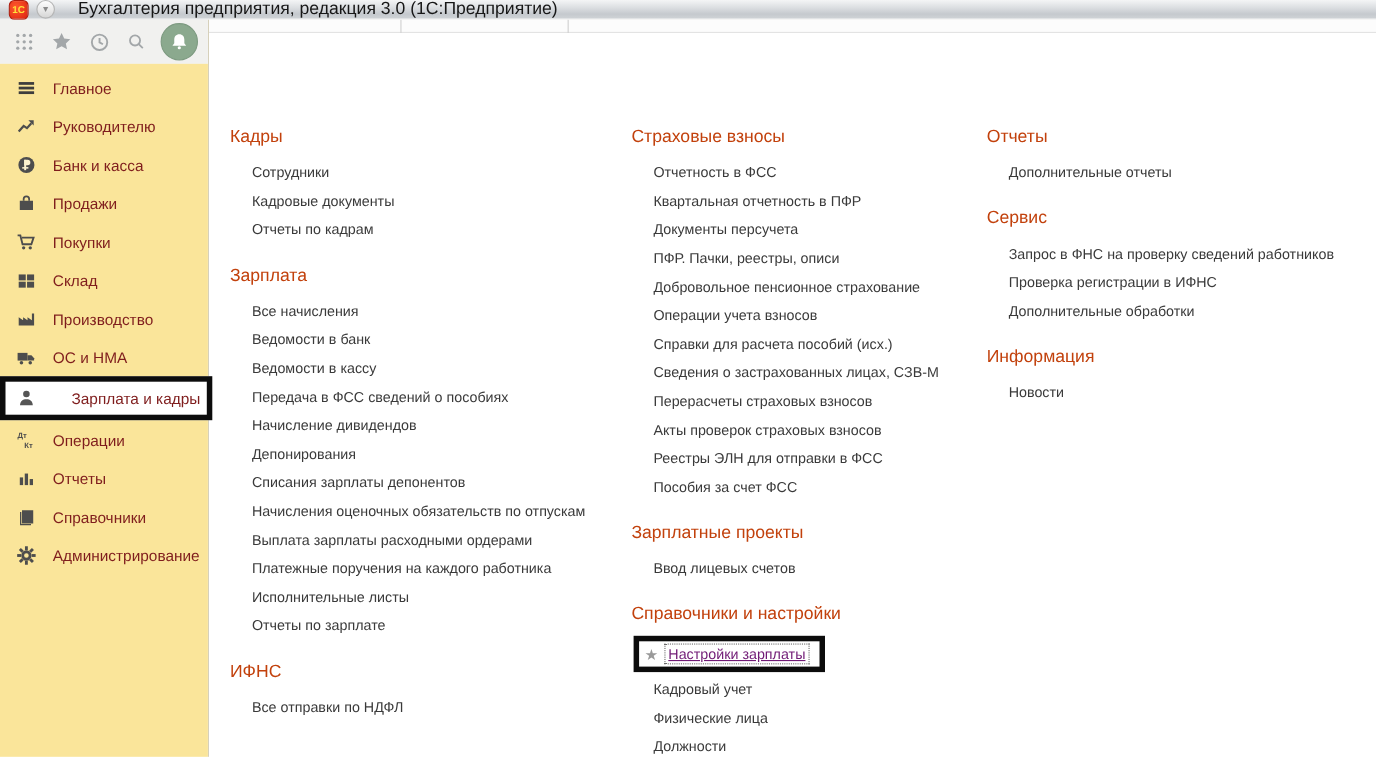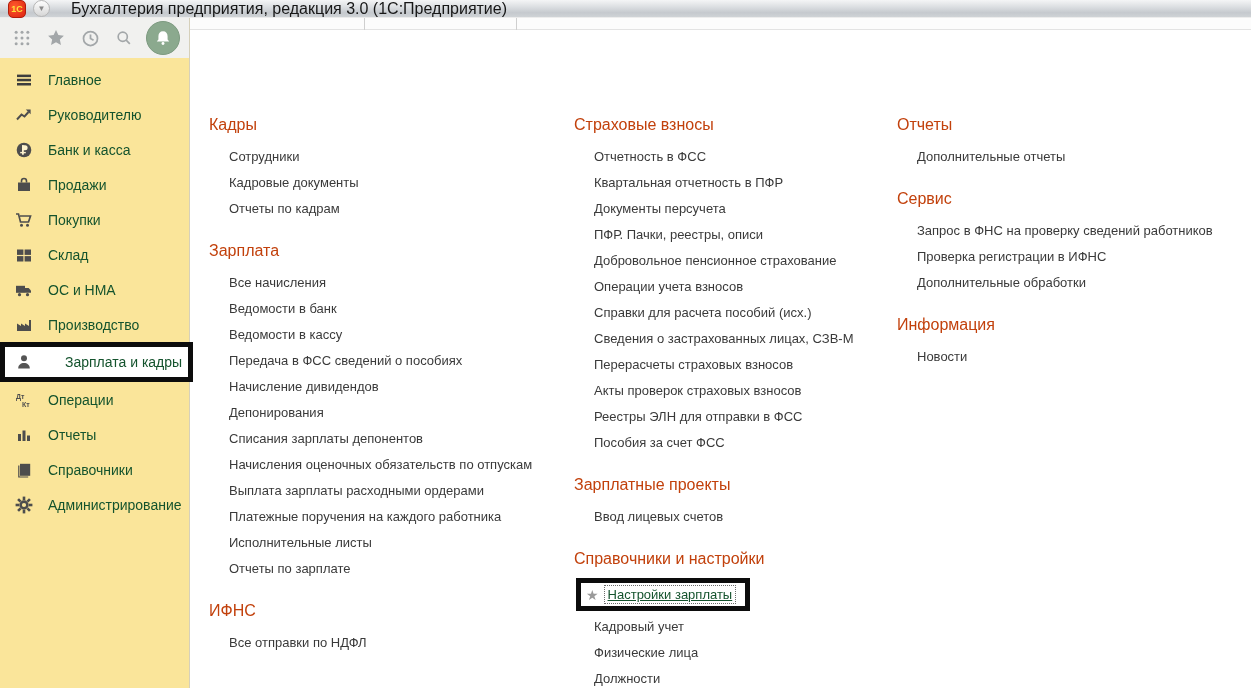--- a/index.html
+++ b/index.html
@@ -33,21 +33,21 @@
   .leftcol { width: 190px; display: flex; flex-direction: column; border-right: 1px solid #d6d0ba; flex: none; }
 
   .toolbar { height: 40px; background: #f1f1ef; display: flex; align-items: center; padding-left: 10px; gap: 10px; flex: none; }
   .tbicon { width: 24px; height: 24px; display: flex; align-items: center; justify-content: center; cursor: pointer; }
   .tbicon.bell {
     width: 34px; height: 34px; border-radius: 50%;
     background: #8ba98e; border: 1px solid #7d9a80;
   }
 
   .sidebar { flex: 1; background: #fae59a; padding-top: 4px; }
-  .sb-item { height: 35px; display: flex; align-items: center; padding-left: 13px; gap: 13px; font-size: 14px; color: #14532d; cursor: pointer; white-space: nowrap; }
+  .sb-item { height: 35px; display: flex; align-items: center; padding-left: 13px; gap: 13px; font-size: 14px; color: #7f1d1d; cursor: pointer; white-space: nowrap; }
   .sb-icon { width: 22px; display: flex; justify-content: center; flex: none; }
   .sb-item.hl {
     position: relative; z-index: 3; width: 193px; height: 40px;
     background: #fff; border: 5px solid #0c0c0c; padding-left: 8px; gap: 30px;
   }
 
   
   .content { flex: 1; position: relative; background: #fff; }
   .tabstrip { height: 12px; background: #fcfcfc; border-bottom: 1px solid #e3e3e3; position: relative; }
   .tick { position: absolute; top: 0; width: 1px; height: 12px; background: #cfcfcf; }
@@ -65,21 +65,21 @@
   .link { font-size: 13px; line-height: 26px; color: #3a3a3a; padding-left: 20px; cursor: pointer; white-space: nowrap; }
 
   .link.special { line-height: normal; padding-left: 0; margin: 3px 0 3px 2px; }
   .hlbox {
     display: inline-flex; align-items: center; gap: 6px;
     border: 5px solid #0c0c0c; background: #fff; padding: 3px 10px 3px 5px;
   }
   .link-star { color: #9a9a9a; font-size: 14px; line-height: 14px; }
   .link-label.focused {
     text-decoration: underline; outline: 1px dotted #6b6b6b;
-    padding: 1px 3px; color: #14532d; font-size: 13px; text-align: center;
+    padding: 1px 3px; color: #701a75; font-size: 13px; text-align: center;
   }
 </style>
 </head>
 <body>
 
 <div class="titlebar">
   <div class="logo-1c">
     <span>1С</span>
   </div>
   <div class="sysbtn">▼</div>
@@ -197,37 +197,37 @@
                 <rect x="2" y="10.1" width="6.4" height="5.4"></rect>
                 <rect x="9.6" y="10.1" width="6.4" height="5.4"></rect>
               </g>
             </svg>
           </span>
           <span>Склад</span>
         </div>
         <div class="sb-item">
           <span class="sb-icon">
             <svg width="18" height="18" viewBox="0 0 18 18">
+              <path d="M2 15V7.5l4 2.6V7.5l4 2.6V7.5l4 2.6V4h2v11z" fill="#4d4d4d"></path>
+            </svg>
+          </span>
+          <span>Производство</span>
+        </div>
+        <div class="sb-item">
+          <span class="sb-icon">
+            <svg width="18" height="18" viewBox="0 0 18 18">
               <g fill="#4d4d4d">
                 <rect x="1" y="4.8" width="9" height="7"></rect>
                 <path d="M10 7h3.6l2.4 2.6v2.2h-6z"></path>
                 <circle cx="4.5" cy="13.7" r="1.6"></circle>
                 <circle cx="12.5" cy="13.7" r="1.6"></circle>
               </g>
             </svg>
           </span>
           <span>ОС и НМА</span>
-        </div>
-        <div class="sb-item">
-          <span class="sb-icon">
-            <svg width="18" height="18" viewBox="0 0 18 18">
-              <path d="M2 15V7.5l4 2.6V7.5l4 2.6V7.5l4 2.6V4h2v11z" fill="#4d4d4d"></path>
-            </svg>
-          </span>
-          <span>Производство</span>
         </div>
         <div class="sb-item hl">
           <span class="sb-icon">
             <svg width="18" height="18" viewBox="0 0 18 18">
               <g fill="#555">
                 <circle cx="9" cy="5.2" r="3"></circle>
                 <path d="M3.2 15.5c0-3.8 2.6-5.6 5.8-5.6s5.8 1.8 5.8 5.6z"></path>
               </g>
             </svg>
           </span>

